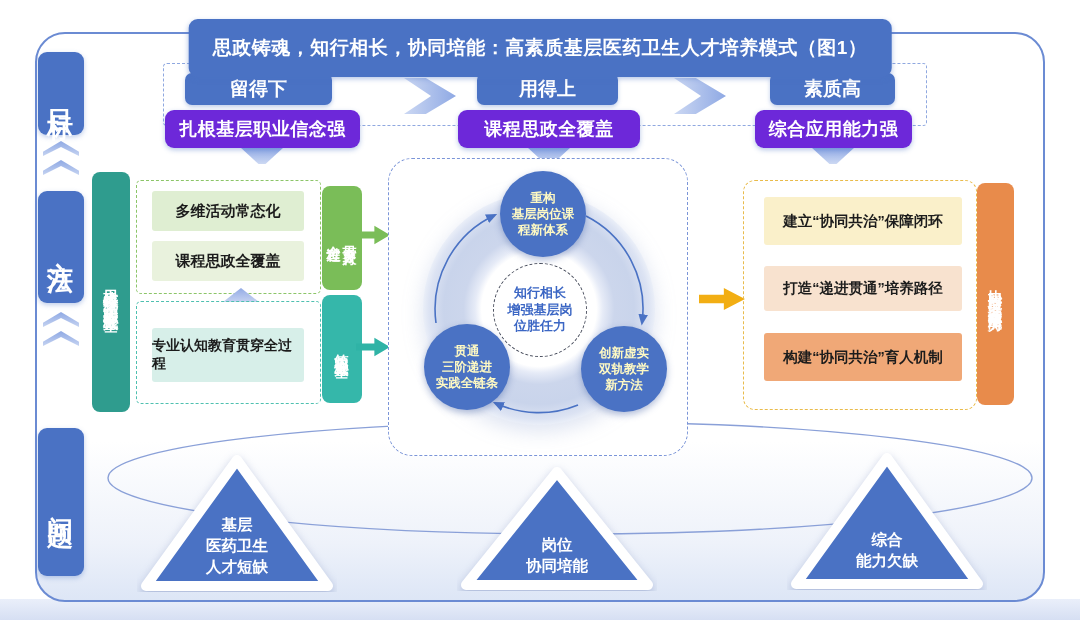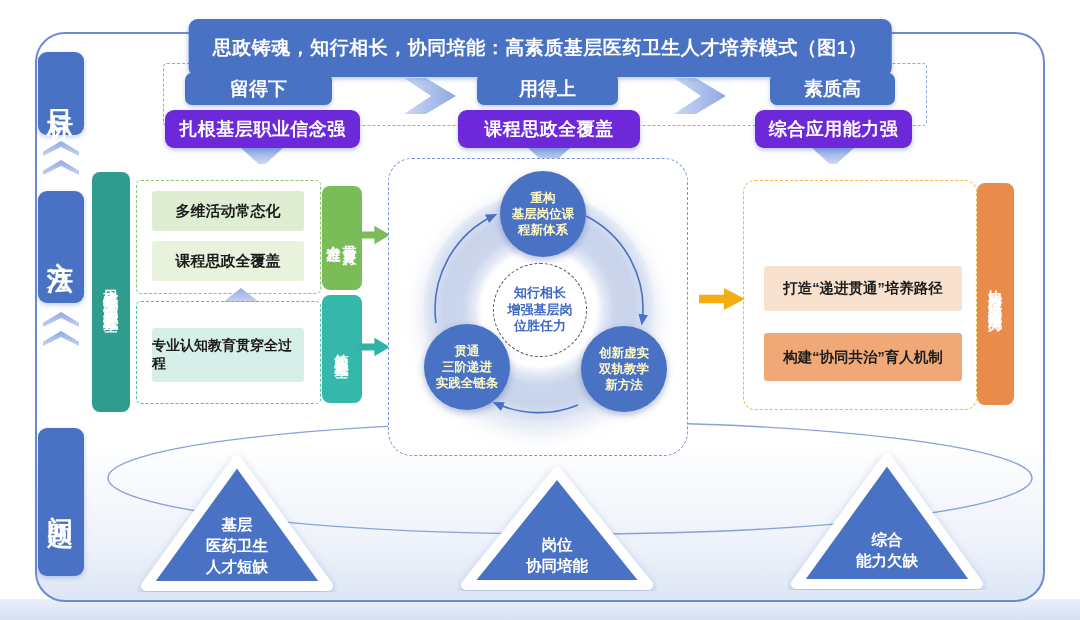--- a/index.html
+++ b/index.html
@@ -163,20 +163,21 @@
 双轨教学
 新方法</div>
     <div class="cycle-center">知行相长
 增强基层岗
 位胜任力</div>
   </div>
 
   <div class="h-arrow arr-yellow"></div>
 
   <div class="collab-box">
+    <div class="collab-item" style="top:16px;height:48px;background:#faf0ca;">建立“协同共治”保障闭环</div>
     <div class="collab-item" style="top:85px;height:45px;background:#f8e2cf;">打造“递进贯通”培养路径</div>
     <div class="collab-item" style="top:152px;height:48px;background:#f0a877;">构建“协同共治”育人机制</div>
   </div>
   <div class="v-bar collab-bar">协同培能 提升综合应用能力</div>
 
   <div class="problem" style="left:137px;top:447px;">
     <svg width="200" height="145" viewBox="0 0 200 145">
       <polygon points="100,13 191,139 9,139" fill="#4a72c4" stroke="#ffffff" stroke-width="10" stroke-linejoin="round" style="filter:drop-shadow(0 4px 5px rgba(90,110,170,.4));"></polygon>
     </svg>
     <div class="p-label">基层

